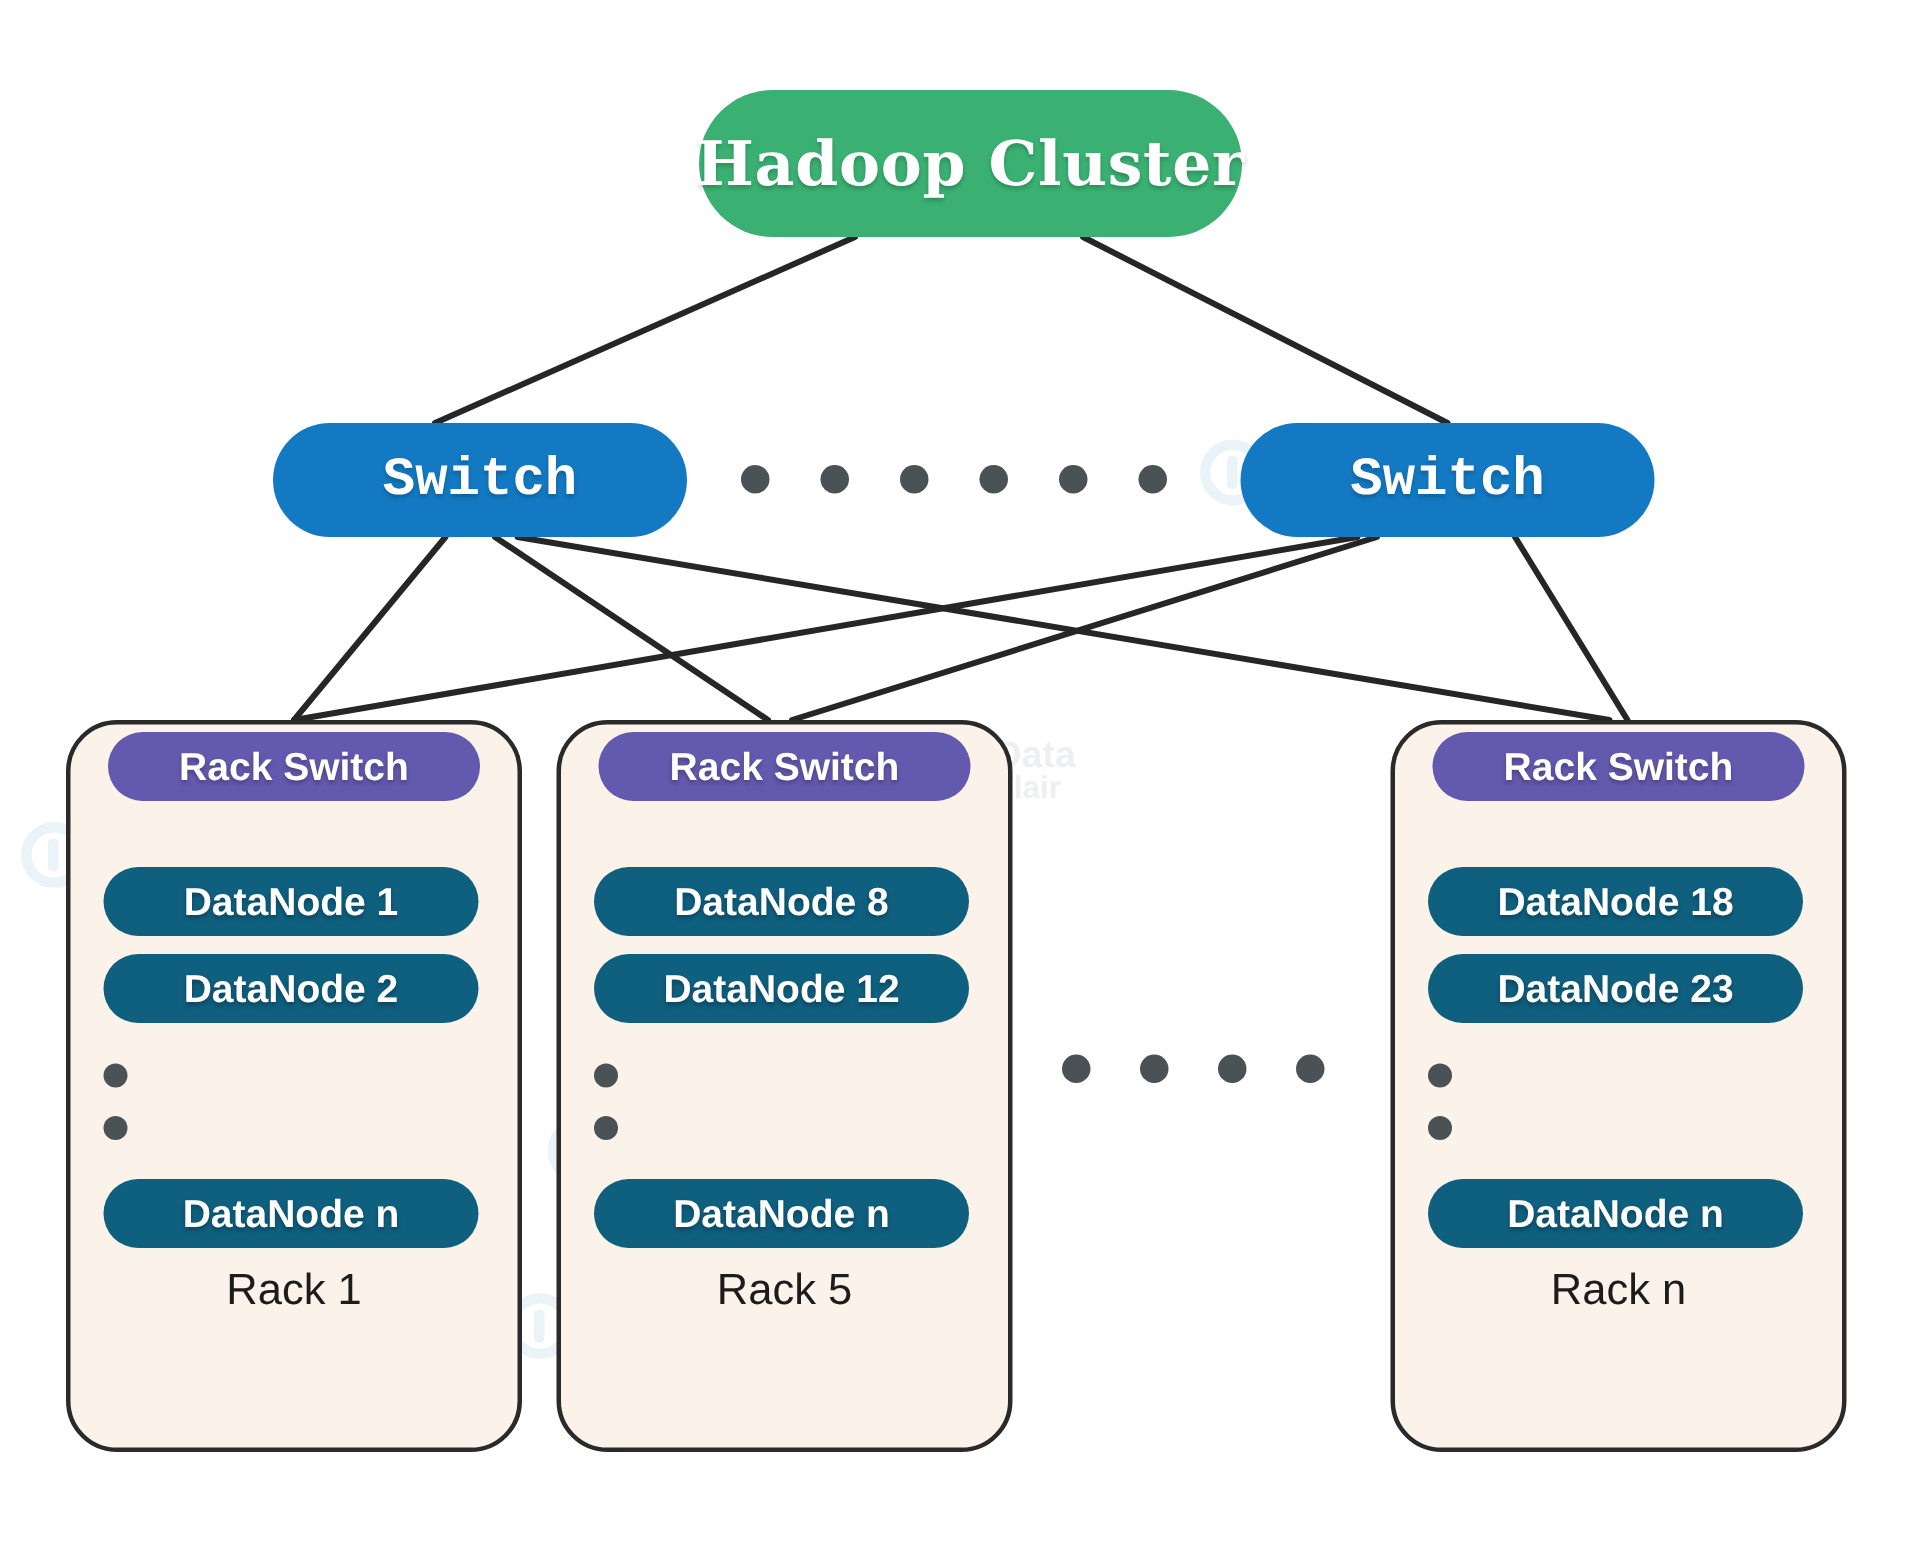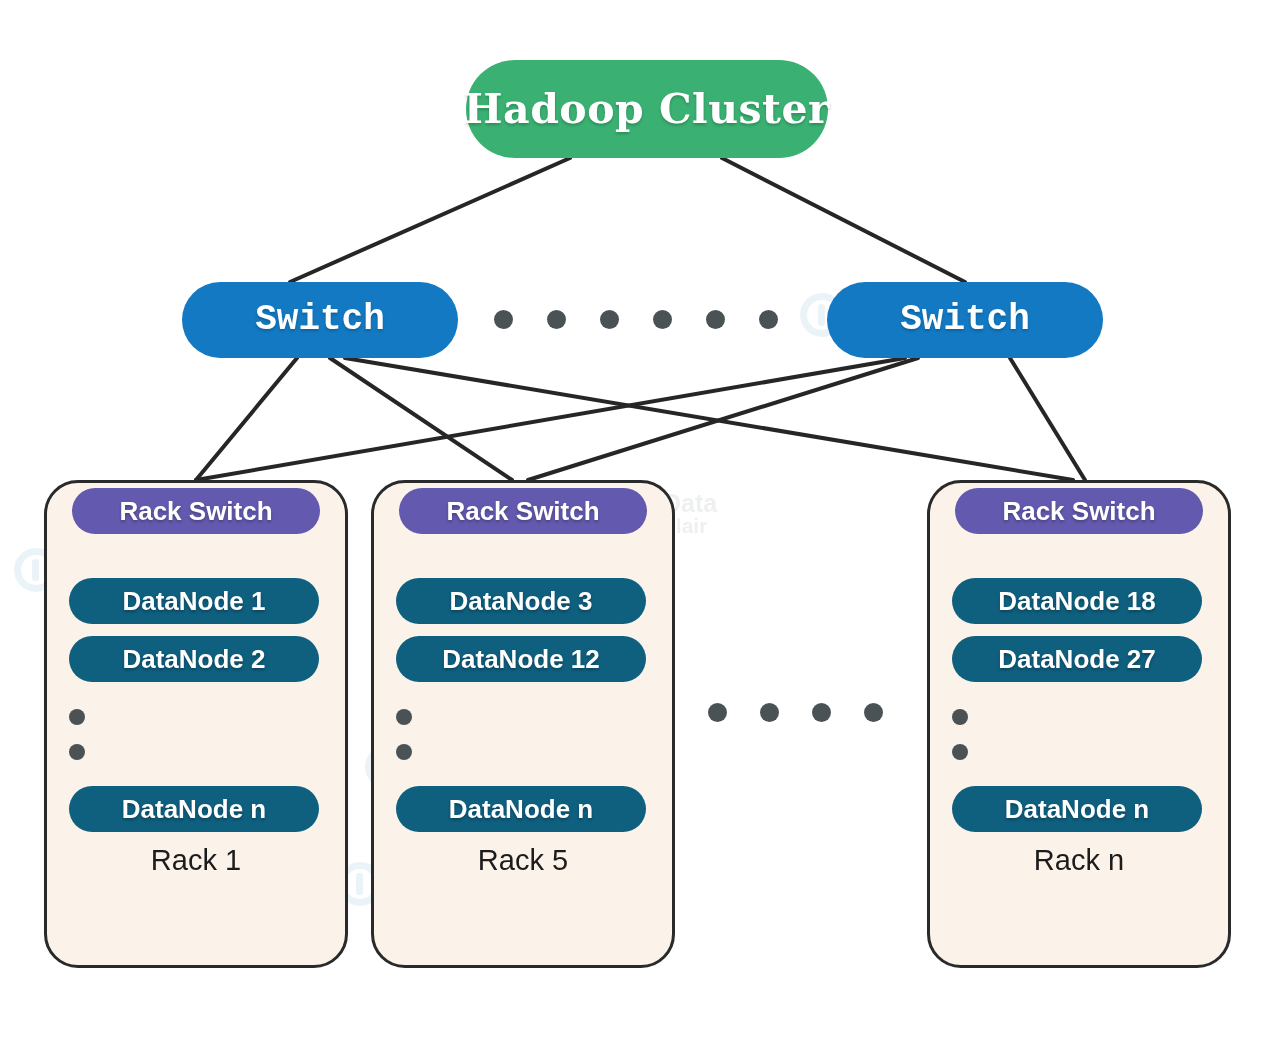--- a/index.html
+++ b/index.html
@@ -330,38 +330,38 @@
           <div class="datanode">DataNode n</div>
         </div>
         <div class="rack-label">Rack 1</div>
       </div>
     </div>
 
     <div class="rack rack-2">
       <div class="rack-inner">
         <div class="rack-switch">Rack Switch</div>
         <div class="dn-list">
-          <div class="datanode">DataNode 3</div>
+          <div class="datanode">DataNode 8</div>
           <div class="datanode">DataNode 12</div>
           <div class="vdots">
             <span class="dot"></span>
             <span class="dot"></span>
           </div>
           <div class="datanode">DataNode n</div>
         </div>
         <div class="rack-label">Rack 5</div>
       </div>
     </div>
 
     <div class="rack rack-3">
       <div class="rack-inner">
         <div class="rack-switch">Rack Switch</div>
         <div class="dn-list">
           <div class="datanode">DataNode 18</div>
-          <div class="datanode">DataNode 27</div>
+          <div class="datanode">DataNode 23</div>
           <div class="vdots">
             <span class="dot"></span>
             <span class="dot"></span>
           </div>
           <div class="datanode">DataNode n</div>
         </div>
         <div class="rack-label">Rack n</div>
       </div>
     </div>
 

